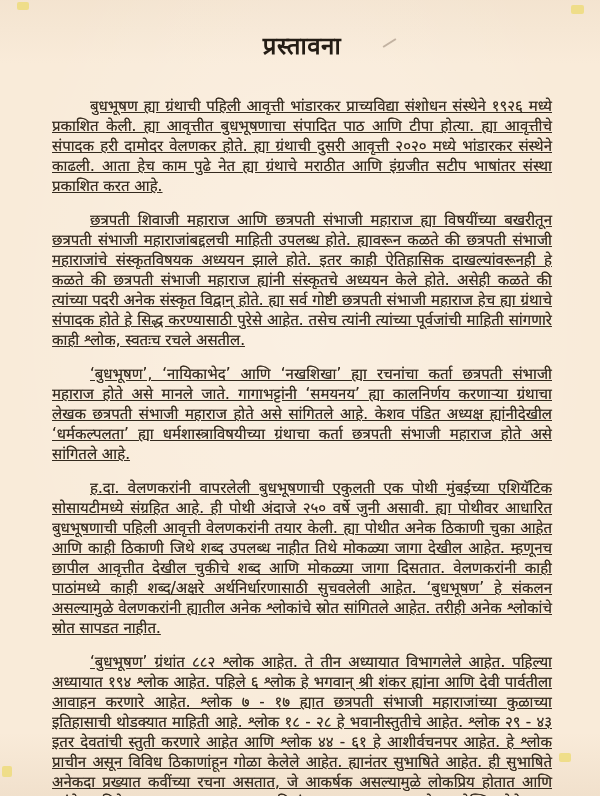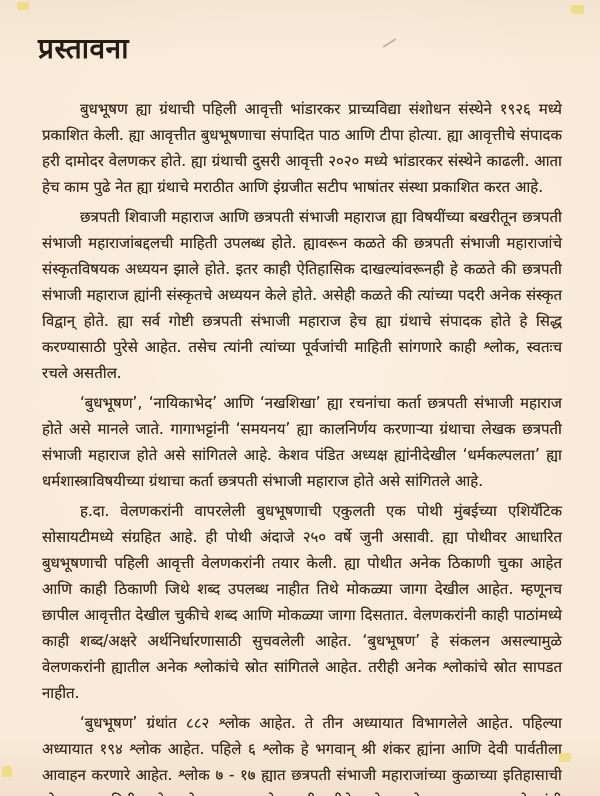--- a/index.html
+++ b/index.html
@@ -18,44 +18,46 @@
     position: relative;
     width: 600px;
     height: 796px;
     box-sizing: border-box;
     padding: 20px 34px 0 38px;
     background:
       radial-gradient(ellipse at 50% 40%, rgba(255,255,255,0.25), rgba(0,0,0,0) 70%),
       linear-gradient(180deg, rgba(233,214,190,0.35) 0%, rgba(0,0,0,0) 8%, rgba(0,0,0,0) 92%, rgba(226,205,180,0.35) 100%);
   }
   .title {
-    font-size: 28px;
+    text-align: center;
+    font-size: 24px;
     font-weight: bold;
     letter-spacing: 0.5px;
     color: #241d15;
     margin: 8px 0 0 0;
   }
   .title-row { position: relative; height: 46px; }
   .pencil-mark {
     position: absolute;
     left: 344px;
     top: 14px;
     width: 15px;
     border-top: 2px solid rgba(150,132,115,0.55);
     transform: rotate(-32deg);
   }
   .body-text { margin-top: 22px; }
   .para {
-    margin: 4px;
+    margin: 14px;
     font-size: 15px;
-    line-height: 26px;
+    line-height: 20px;
     text-align: justify;
     text-indent: 38px;
     color: var(--text-color, #342a1e);
     text-shadow: 0 0 0.4px rgba(52,42,30,0.55);
+    text-decoration: underline;
   }
   .scan-mark {
     position: absolute;
     border-radius: 2px;
     background: var(--mark-color, #eedc78);
     opacity: 0.8;
     filter: blur(0.5px);
   }
   .scan-mark.tl { left: 17px;  top: 2px;    width: 12px; height: 8px; }
   .scan-mark.tr { left: 571px; top: 5px;    width: 13px; height: 9px; }

